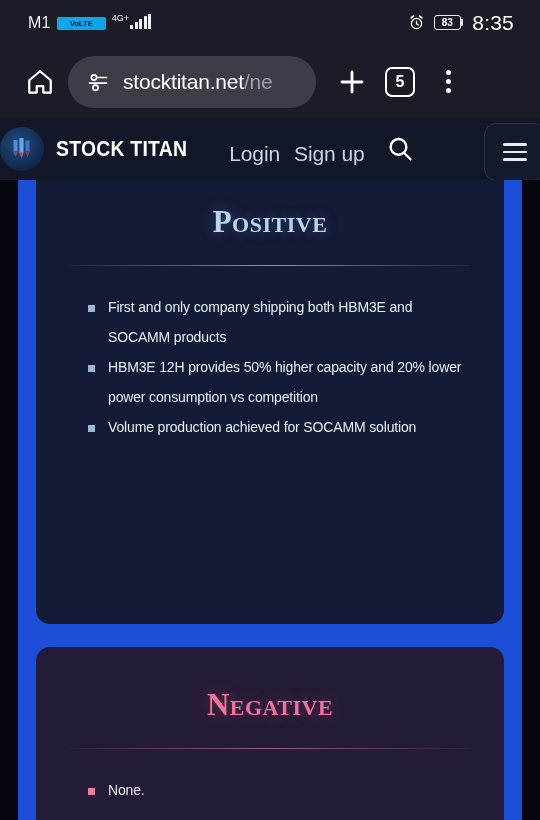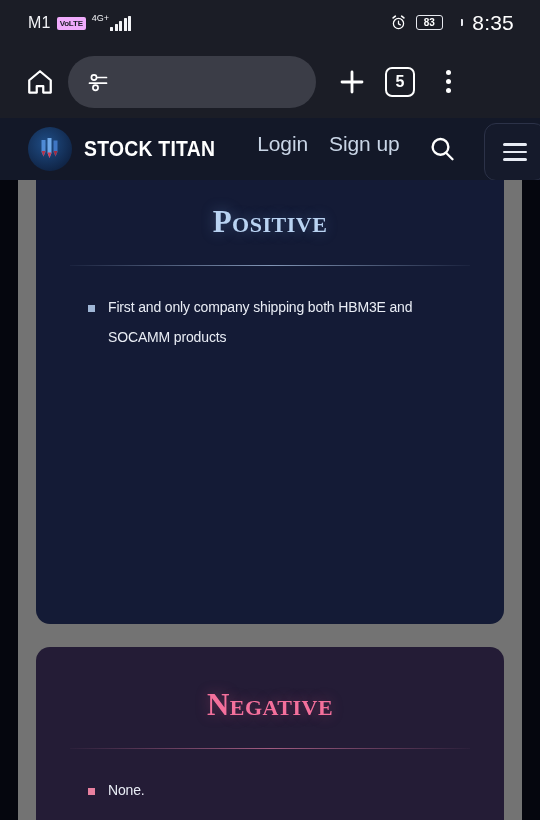--- a/index.html
+++ b/index.html
@@ -39,52 +39,52 @@
   .sb-carrier {
     font-size: 16px;
     letter-spacing: 0.2px;
     color: #f2f3f6;
     line-height: 1;
   }
   .volte-badge {
     display: inline-flex;
     align-items: center;
     justify-content: center;
-    background: #f0abfc;
+    background: #0ea5e9;
     color: #1b1d26;
     font-size: 8px;
     font-weight: bold;
     letter-spacing: -0.2px;
     border-radius: 2px;
-    padding: 1px 3px;
+    padding: 1px 13px;
     line-height: 1;
     height: 13px;
     margin-bottom: 1px;
   }
-  .net-wrap { display: flex; align-items: flex-end; gap: 1px; margin-bottom: 0px; }
+  .net-wrap { display: flex; gap: 1px; margin-bottom: 0px; }
   .net-label {
     font-size: 9px;
     line-height: 1;
     color: #f2f3f6;
     margin-bottom: 8px;
   }
   .bars { display: flex; align-items: flex-end; gap: 1.5px; height: 15px; }
   .bars i { display: block; width: 3px; background: #f2f3f6; border-radius: 0.5px; }
   .bars i:nth-child(1) { height: 4px; }
   .bars i:nth-child(2) { height: 7px; }
   .bars i:nth-child(3) { height: 10px; }
   .bars i:nth-child(4) { height: 13px; }
   .bars i:nth-child(5) { height: 15px; }
 
   .sb-right { display: flex; align-items: center; gap: 9px; }
   .alarm-icon { width: 17px; height: 17px; display: block; }
   .battery {
     display: inline-flex;
     align-items: center;
-    gap: 18px;
+    gap: 0;
   }
   .battery-body {
     border: 1.5px solid #e7e9ef;
     border-radius: 3px;
     height: 15px;
     min-width: 27px;
     display: flex;
     align-items: center;
     justify-content: center;
     padding: 0 2px;
@@ -172,21 +172,21 @@
   .kebab { display: flex; flex-direction: column; gap: 4px; align-items: center; }
   .kebab span { width: 5px; height: 5px; border-radius: 50%; background: #ffffff; display: block; }
 
   
   .siteheader {
     position: relative;
     height: 62px;
     background: #131828;
     display: flex;
     align-items: center;
-    padding-left: 28px;
+    padding-left: 0;
     overflow: hidden;
   }
   .brand { display: flex; align-items: center; gap: 12px; flex: 0 0 auto; }
   .brand-logo {
     width: 44px;
     height: 44px;
     border-radius: 50%;
     background: radial-gradient(circle at 42% 38%, #1f4d86 0%, #163560 45%, #0a1630 100%);
     display: flex;
     align-items: center;
@@ -199,22 +199,22 @@
     font-size: 22px;
     font-weight: bold;
     color: #ffffff;
     letter-spacing: 0.3px;
     transform: scaleX(0.88);
     transform-origin: left center;
     white-space: nowrap;
   }
   .site-nav {
     display: flex;
-    align-items: flex-start;
-    gap: 21px;
+    align-items: flex-end;
+    gap: 14px;
     margin-left: 24px;
     flex: 0 0 auto;
   }
   .site-link {
     font-size: 21px;
     color: #c9d5e6;
     white-space: nowrap;
     letter-spacing: -0.1px;
   }
   .search-btn {
@@ -253,21 +253,21 @@
     height: 640px;
     background: #05060e;
     overflow: hidden;
   }
   .page-inner {
     position: absolute;
     left: 18px;
     right: 18px;
     top: 0;
     bottom: 0;
-    background: #737373;
+    background: #1d4ed8;
   }
   .content {
     position: absolute;
     left: 18px;
     right: 18px;
     top: 0;
     bottom: 0;
   }
 
   .card {
@@ -390,20 +390,21 @@
       </svg>
     </div>
 
     <div class="omnibox">
       <svg width="24" height="24" viewBox="0 0 24 24">
         <circle cx="8" cy="7.5" r="2.6" fill="none" stroke="#ffffff" stroke-width="1.7"></circle>
         <path d="M11.6 7.5 H20.5" stroke="#ffffff" stroke-width="1.7" stroke-linecap="round"></path>
         <path d="M3.5 13.2 H20.5" stroke="#ffffff" stroke-width="1.7" stroke-linecap="round"></path>
         <circle cx="9.5" cy="17.8" r="2.6" fill="none" stroke="#ffffff" stroke-width="1.7"></circle>
       </svg>
+      <span class="omnibox-url"><span>stocktitan.net</span><span class="dim">/ne</span></span>
     </div>
 
     <div class="tb-btn">
       <svg width="32" height="32" viewBox="0 0 24 24">
         <path d="M12 4.5 V19.5 M4.5 12 H19.5" stroke="#ffffff" stroke-width="2.1" stroke-linecap="round"></path>
       </svg>
     </div>
 
     <div class="tb-btn">
       <span class="tabcount">5</span>
@@ -455,20 +456,22 @@
 
   <div class="pagebody">
     <div class="page-inner">
       <div class="content">
 
         <div class="card card-positive">
           <div class="card-title title-positive">Positive</div>
           <div class="divider divider-positive"></div>
           <ul class="bullets bullets-positive">
             <li>First and only company shipping both HBM3E and SOCAMM products</li>
+            <li>HBM3E 12H provides 50% higher capacity and 20% lower power consumption vs competition</li>
+            <li>Volume production achieved for SOCAMM solution</li>
           </ul>
         </div>
 
         <div class="card card-negative">
           <div class="card-title title-negative">Negative</div>
           <div class="divider divider-negative"></div>
           <ul class="bullets bullets-negative">
             <li>None.</li>
           </ul>
         </div>

